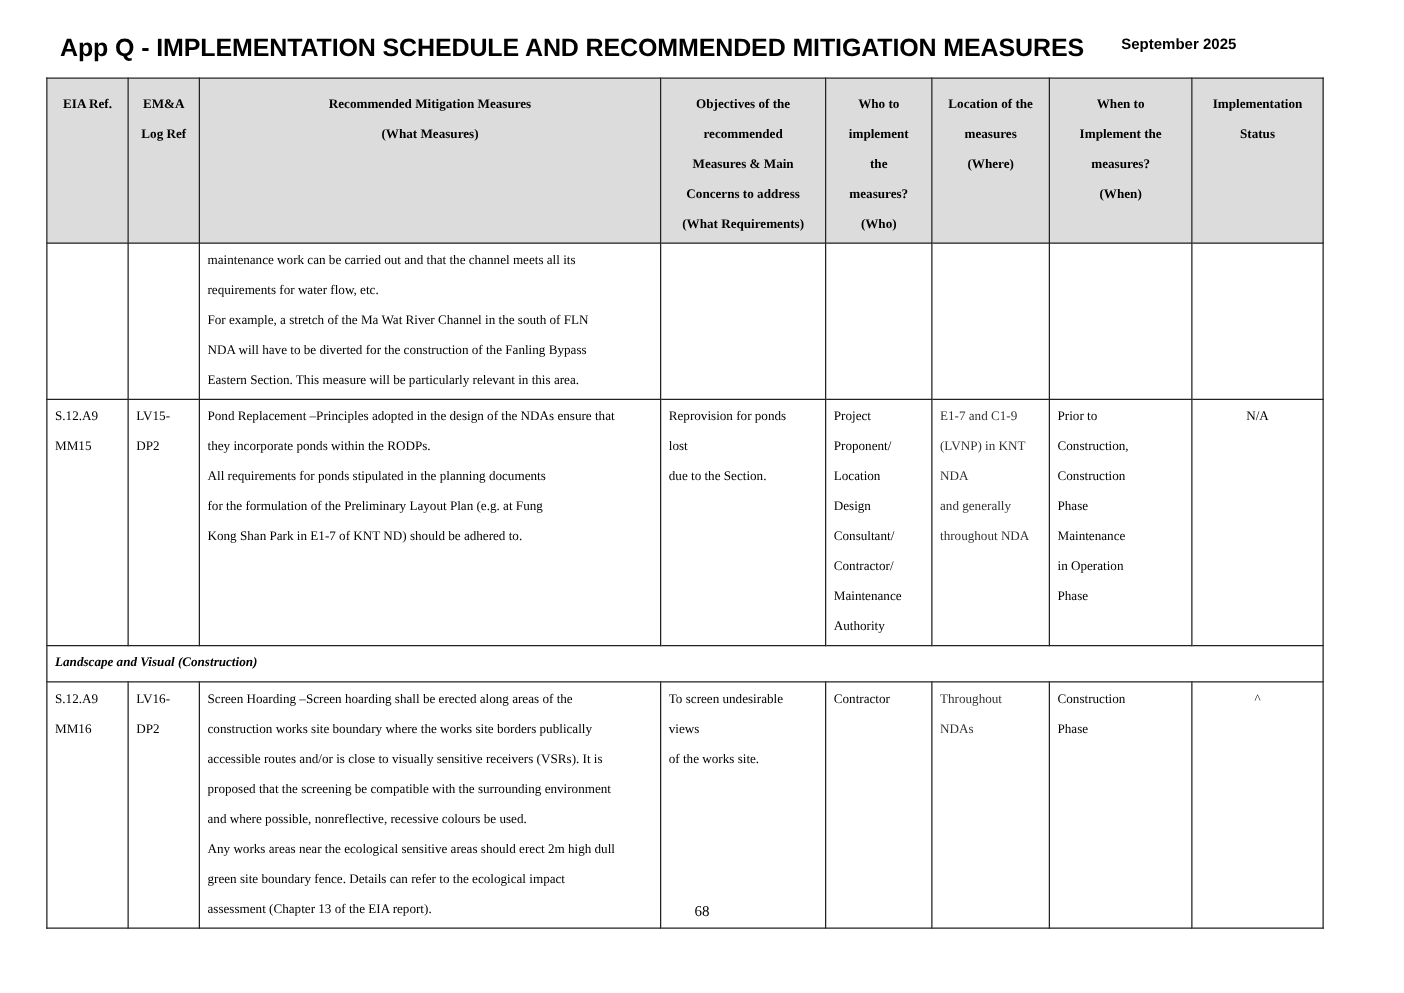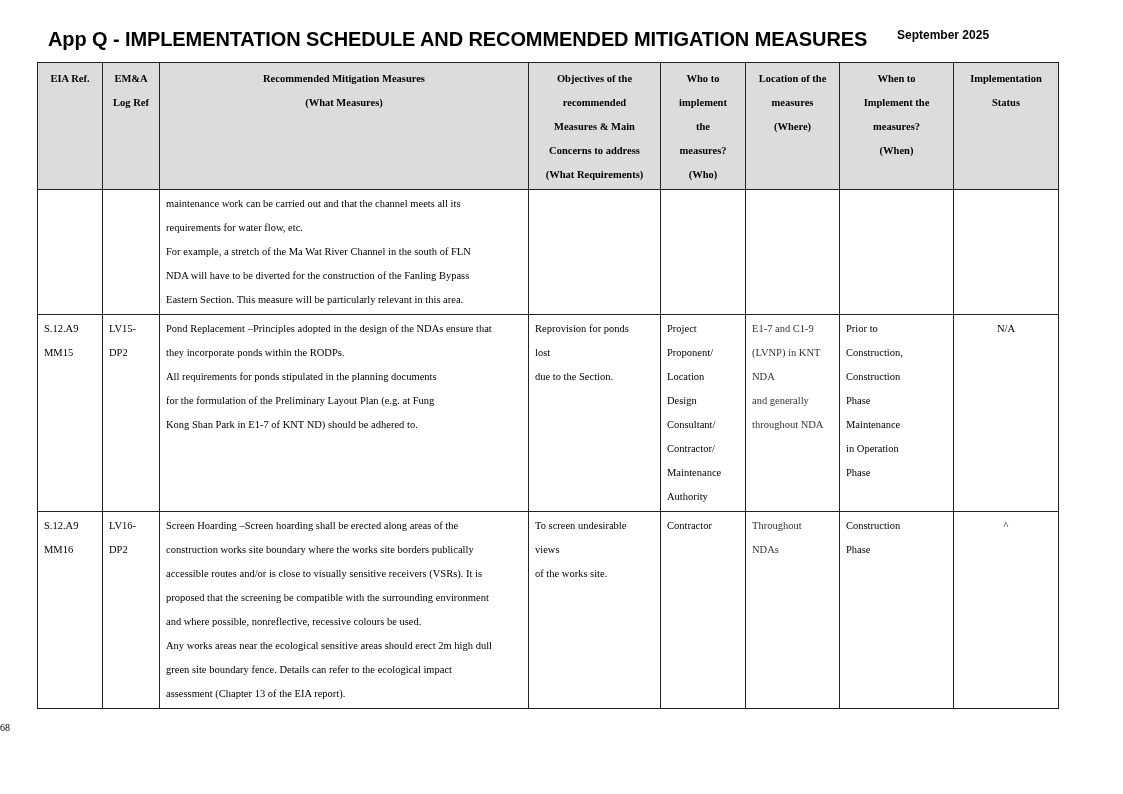--- a/index.html
+++ b/index.html
@@ -1,26 +1,26 @@
 <!DOCTYPE html>
 <html><head>
 <meta charset="utf-8">
 <style>
   html, body { margin:0; padding:0; background:#ffffff; }
   body { width:1123px; height:794px; position:relative; overflow:hidden; font-family:"Liberation Serif", serif; color:#000; }
   .doc-title { position:absolute; left:48px; top:28px; font-family:"Liberation Sans", sans-serif; font-weight:bold; font-size:20px; letter-spacing:-0.1px; }
   .doc-date { position:absolute; left:897px; top:28px; font-family:"Liberation Sans", sans-serif; font-weight:bold; font-size:12px; }
   table.schedule { position:absolute; left:37px; top:62px; width:1021px; border-collapse:collapse; table-layout:fixed; font-size:10.5px; }
   table.schedule th, table.schedule td { border:1.5px solid #222; vertical-align:top; padding:2px 6px; line-height:24px; }
-  table.schedule th { background:#dcdcdc; font-weight:bold; text-align:center; height:116px; line-height:24px; padding-top:4px;margin-top:26px; }
+  table.schedule th { background:#dcdcdc; font-weight:bold; text-align:center; height:116px; line-height:24px; padding-top:9px;margin-top:26px; }
   .line { display:block; white-space:nowrap; }
   .italic { color:#333; }
   .center { text-align:center; }
   .section-row td { font-weight:bold; font-style:italic; padding:0 6px; line-height:24px; }
-  .page-num { position:absolute; left:0; width:1123px; top:722px; font-size:10px; }
+  .page-num { position:absolute; left:0; width:1123px; top:722px; text-align:center; font-size:12px; }
   tr.r1 td { height:117px; }
   tr.r2 td { height:188px; }
   tr.r3 td { height:189px; }
 </style>
 </head>
 <body>
 
 <div class="doc-title">App Q - IMPLEMENTATION SCHEDULE AND RECOMMENDED MITIGATION MEASURES</div>
 <div class="doc-date">September 2025</div>
 
@@ -140,20 +140,23 @@
           <span class="line">Construction</span>
           <span class="line">Phase</span>
           <span class="line">Maintenance</span>
           <span class="line">in Operation</span>
           <span class="line">Phase</span>
         </td>
       <td class="center">
           <span class="line">N/A</span>
         </td>
     </tr>
+    <tr class="section-row">
+      <td colspan="8">Landscape and Visual (Construction)</td>
+    </tr>
     <tr class="r3">
       <td>
           <span class="line">S.12.A9</span>
           <span class="line">MM16</span>
         </td>
       <td>
           <span class="line">LV16-</span>
           <span class="line">DP2</span>
         </td>
       <td>

